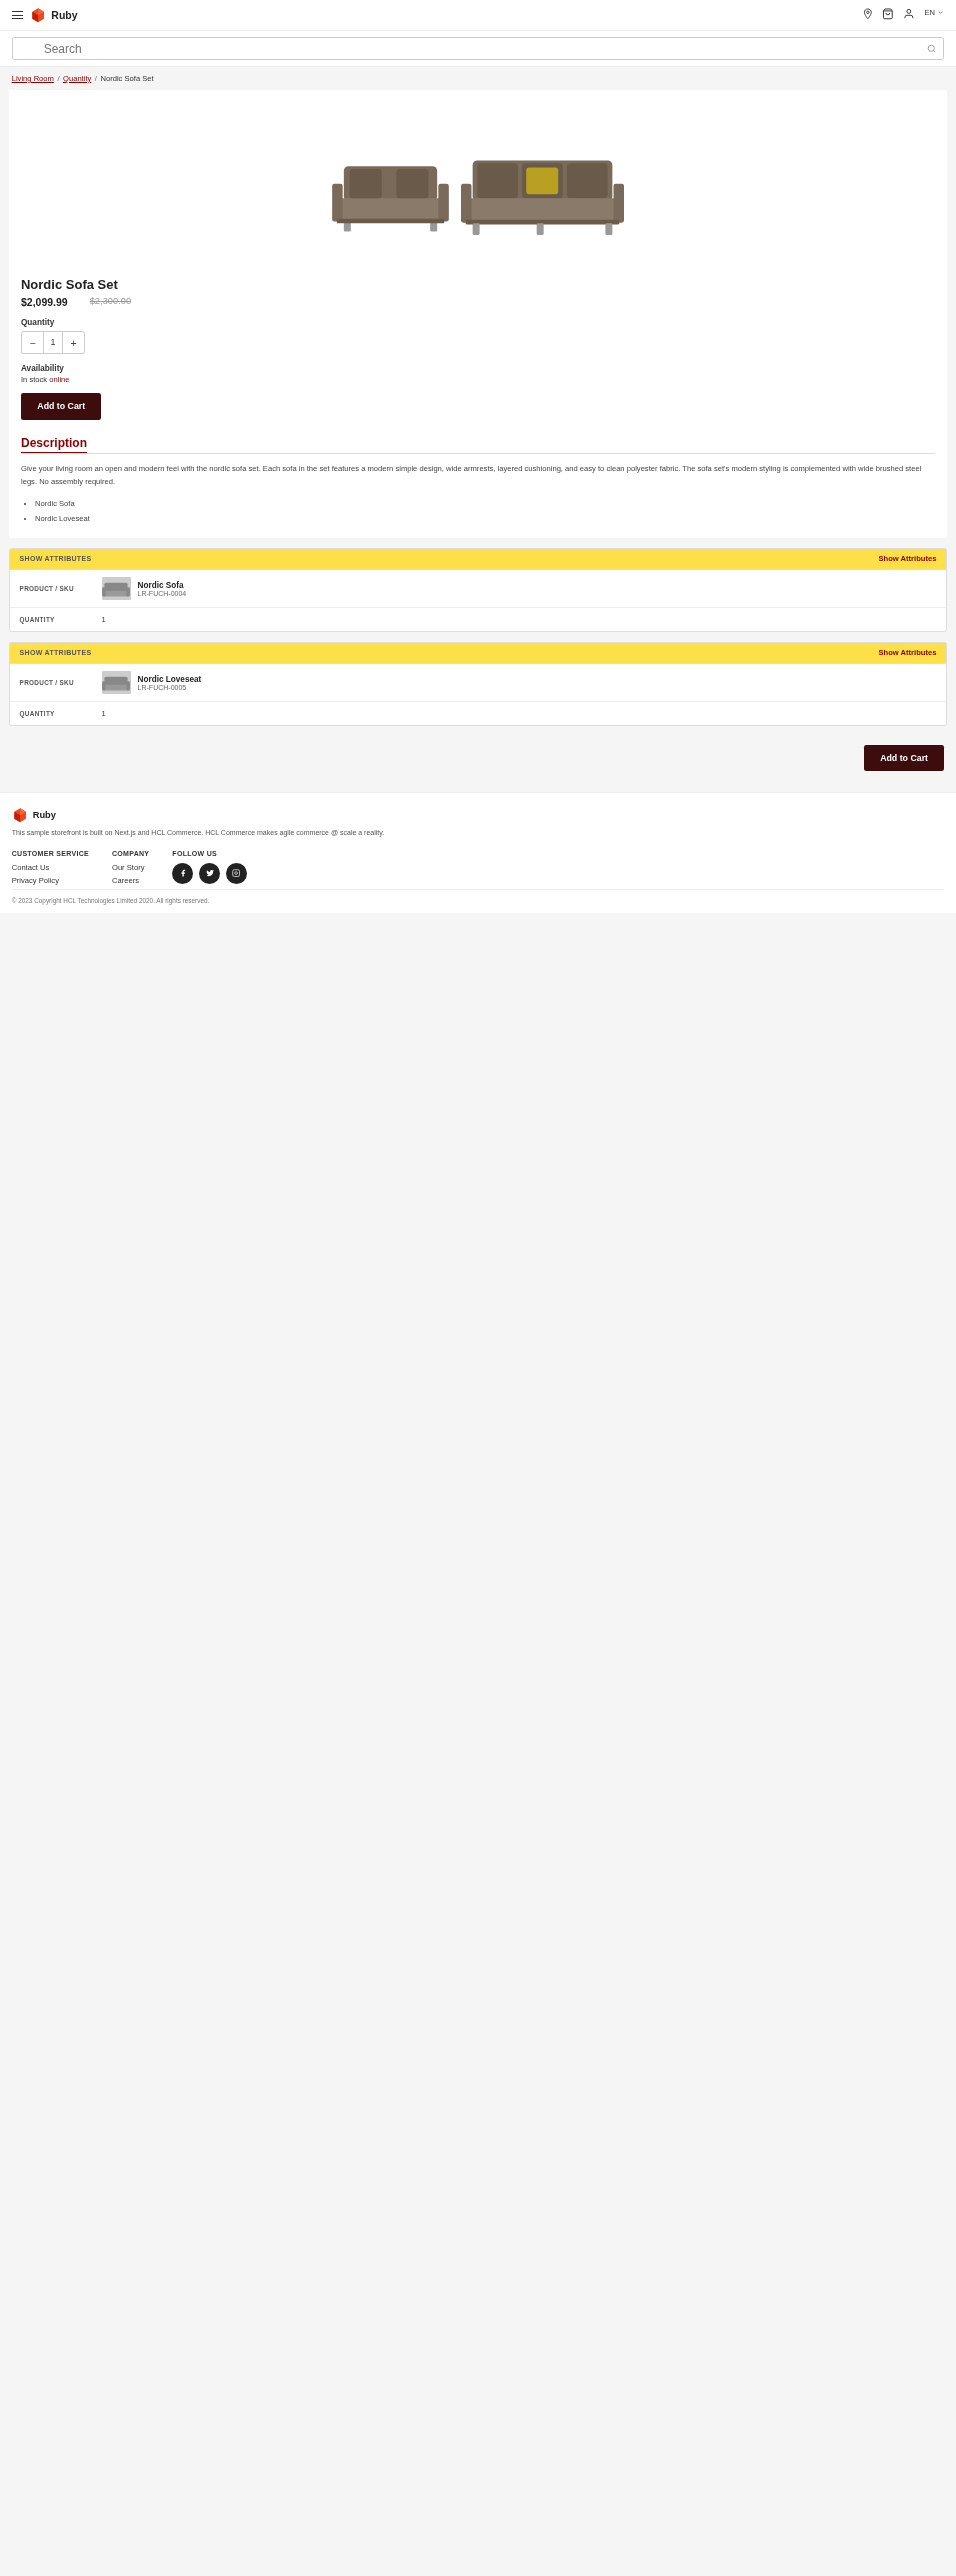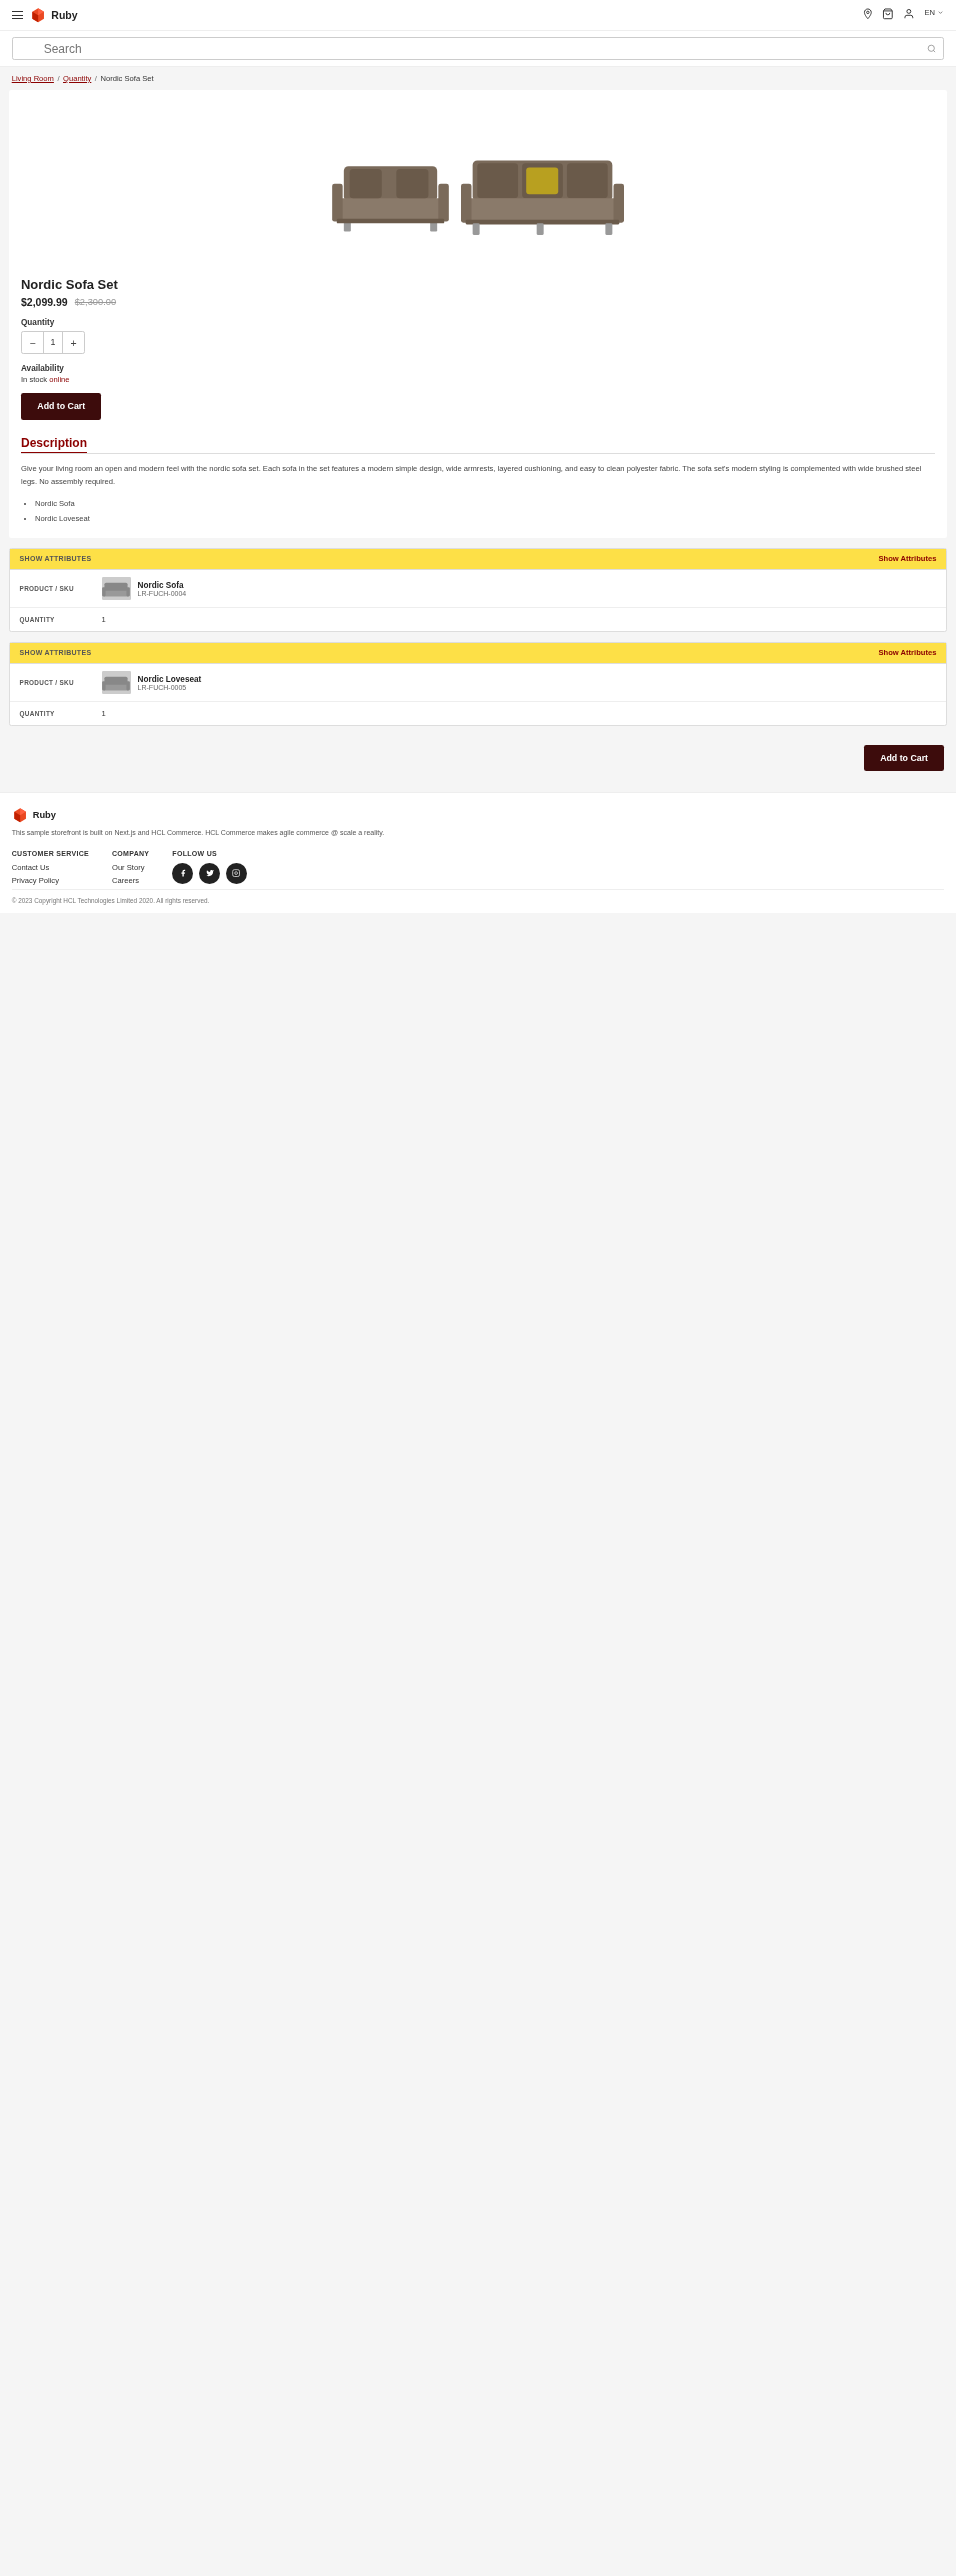--- a/index.html
+++ b/index.html
@@ -79,21 +79,21 @@
       font-weight: bold;
       margin-bottom: 4.7px;
       color: #222;
     }
     .product-description {
       font-size: 7.6px;
       color: #555;
       margin-bottom: 7px;
       line-height: 1.5;
     }
-    .price-area { display: flex; align-items: center; gap: 7px; margin-bottom: 9.3px; }
+    .price-area { display: flex; gap: 22px; margin-bottom: 9.3px; }
     .price-current { font-size: 10.5px; font-weight: bold; color: #222; }
     .price-original { font-size: 9.3px; color: #999; text-decoration: line-through; }
 
     .quantity-label { font-size: 8.2px; font-weight: bold; margin-bottom: 4.7px; }
     .quantity-control {
       display: flex;
       align-items: center;
       border: 0.6px solid #ccc;
       border-radius: 2.3px;
       width: 64px;

